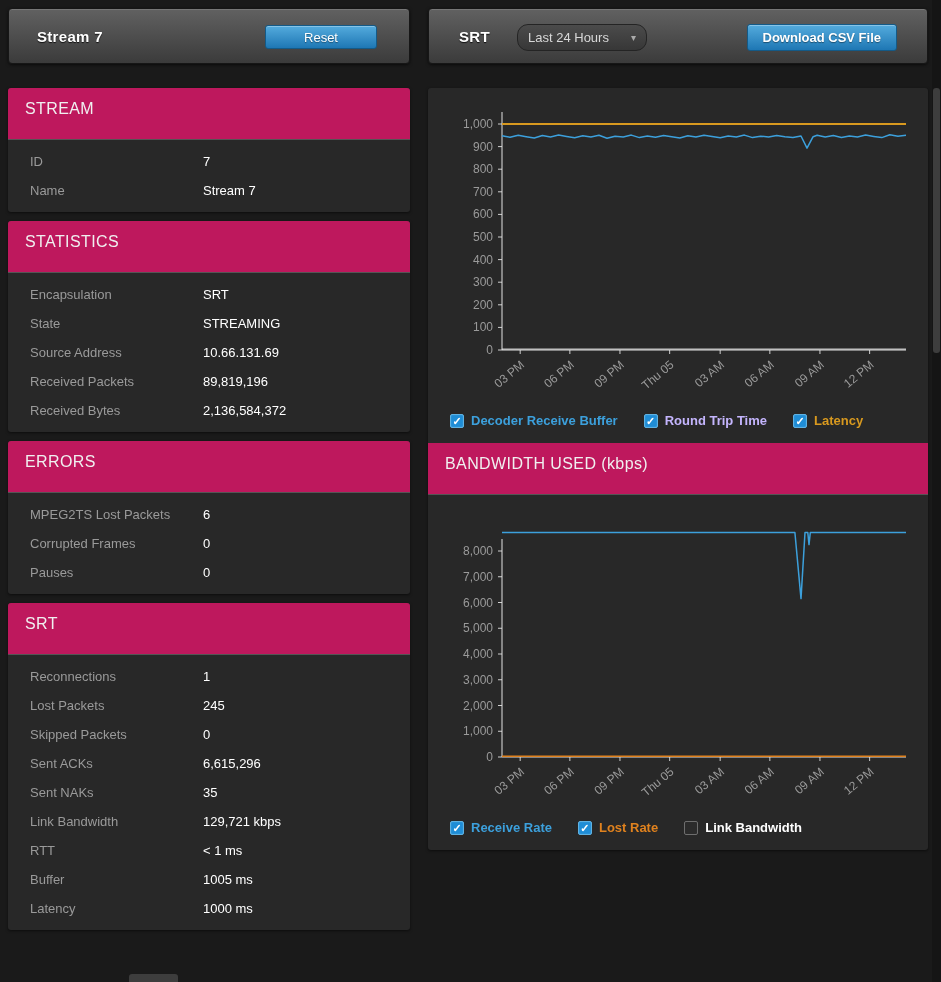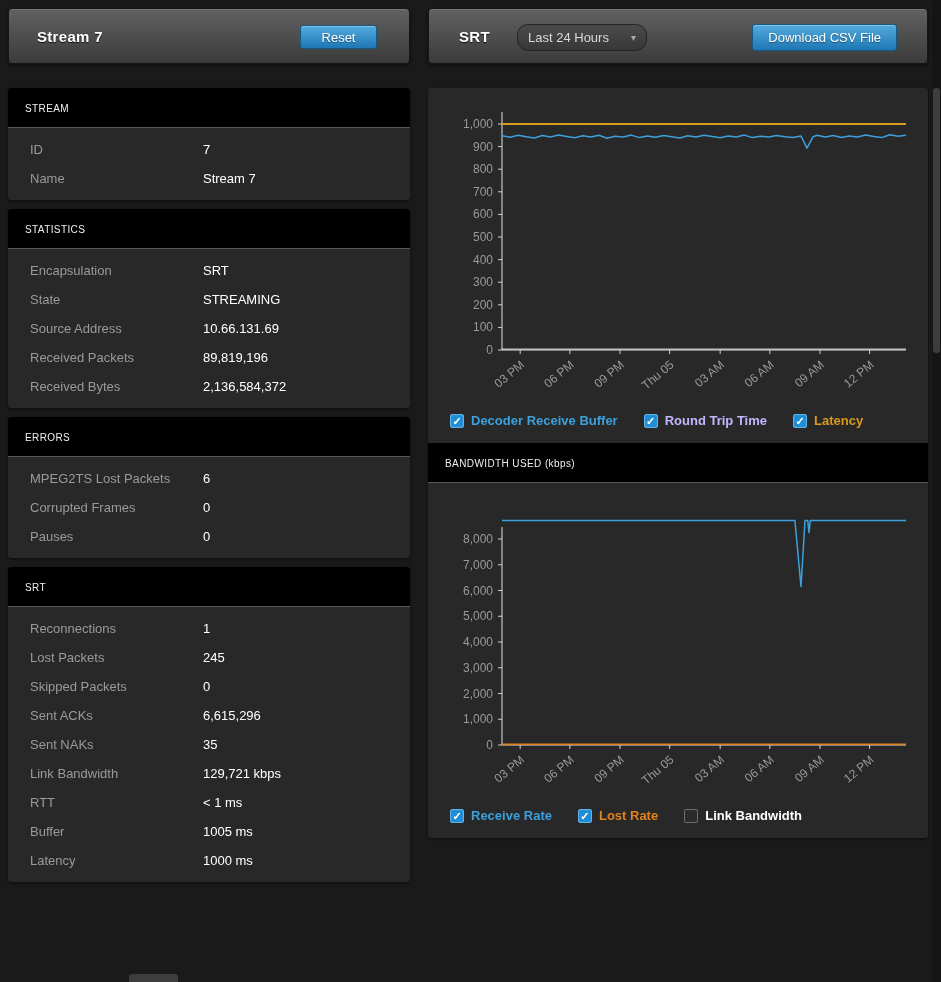--- a/index.html
+++ b/index.html
@@ -10,33 +10,33 @@
     background:linear-gradient(#616161,#3b3b3b); border:1px solid #161616;
     box-shadow:inset 0 1px 0 rgba(255,255,255,.14), 0 1px 3px rgba(0,0,0,.6); }
   #left-hdr { left:8px; width:402px; }
   #right-hdr { left:428px; width:500px; }
   .hdr-title { position:absolute; left:28px; top:19px; color:#fff; font-size:15px; font-weight:bold;
     text-shadow:0 1px 1px rgba(0,0,0,.8); letter-spacing:.3px; }
 
   .btn { border-radius:3px; color:#fff; font-size:13px; display:flex; align-items:center; justify-content:center;
     cursor:pointer; background:linear-gradient(#54abdd,#1e77b4); border:1px solid #145a87;
     box-shadow:inset 0 1px 0 rgba(255,255,255,.3); text-shadow:0 1px 1px rgba(0,0,0,.4); }
-  #reset-btn { position:absolute; right:32px; top:16px; width:77px; height:24px; }
-  #download-btn { position:absolute; right:30px; top:15px; height:27px; padding:0 15px; font-weight:normal; }
+  #reset-btn { position:absolute; right:32px; top:16px; width:112px; height:24px; }
+  #download-btn { position:absolute; right:30px; top:15px; height:27px; padding:0 15px; font-weight:bold; }
 
   .dropdown { position:absolute; left:88px; top:15px; width:130px; height:27px;
     background:linear-gradient(#4b4b4b,#373737); border:1px solid #242424; border-radius:11px;
     color:#d8d8d8; font-size:13px; display:flex; align-items:center; padding:0 10px; cursor:pointer; }
   .dropdown .caret { margin-left:auto; color:#aaa; font-size:10px; }
 
   #left-panel { position:absolute; left:8px; top:88px; width:402px; }
   .section { border-radius:3px; overflow:hidden; margin-bottom:9px; background:#282828;
     box-shadow:0 1px 3px rgba(0,0,0,.55); }
-  .section-title { background:#000000; border-bottom:1px solid #555; height:40px; line-height:41px;
-    padding-left:17px; color:#f0f0f0; font-size:10px; letter-spacing:.4px; }
+  .section-title { background:#be185d; border-bottom:1px solid #555; height:52px; line-height:41px;
+    padding-left:17px; color:#f0f0f0; font-size:16px; letter-spacing:.4px; }
   .section-body { padding:7px 0; }
   .row { display:flex; padding:7px 0 7px 22px; font-size:13px; }
   .row-label { width:173px; color:#9a9a9a; flex:none; }
   .row-value { color:#fff; }
 
   #right-panel { position:absolute; left:428px; top:88px; width:500px; background:#282828;
     border-radius:3px; overflow:hidden; box-shadow:0 1px 3px rgba(0,0,0,.55); }
   .chart-block { padding:10px 8px 6px; }
   svg text { font-family:"Liberation Sans",sans-serif; }
 

